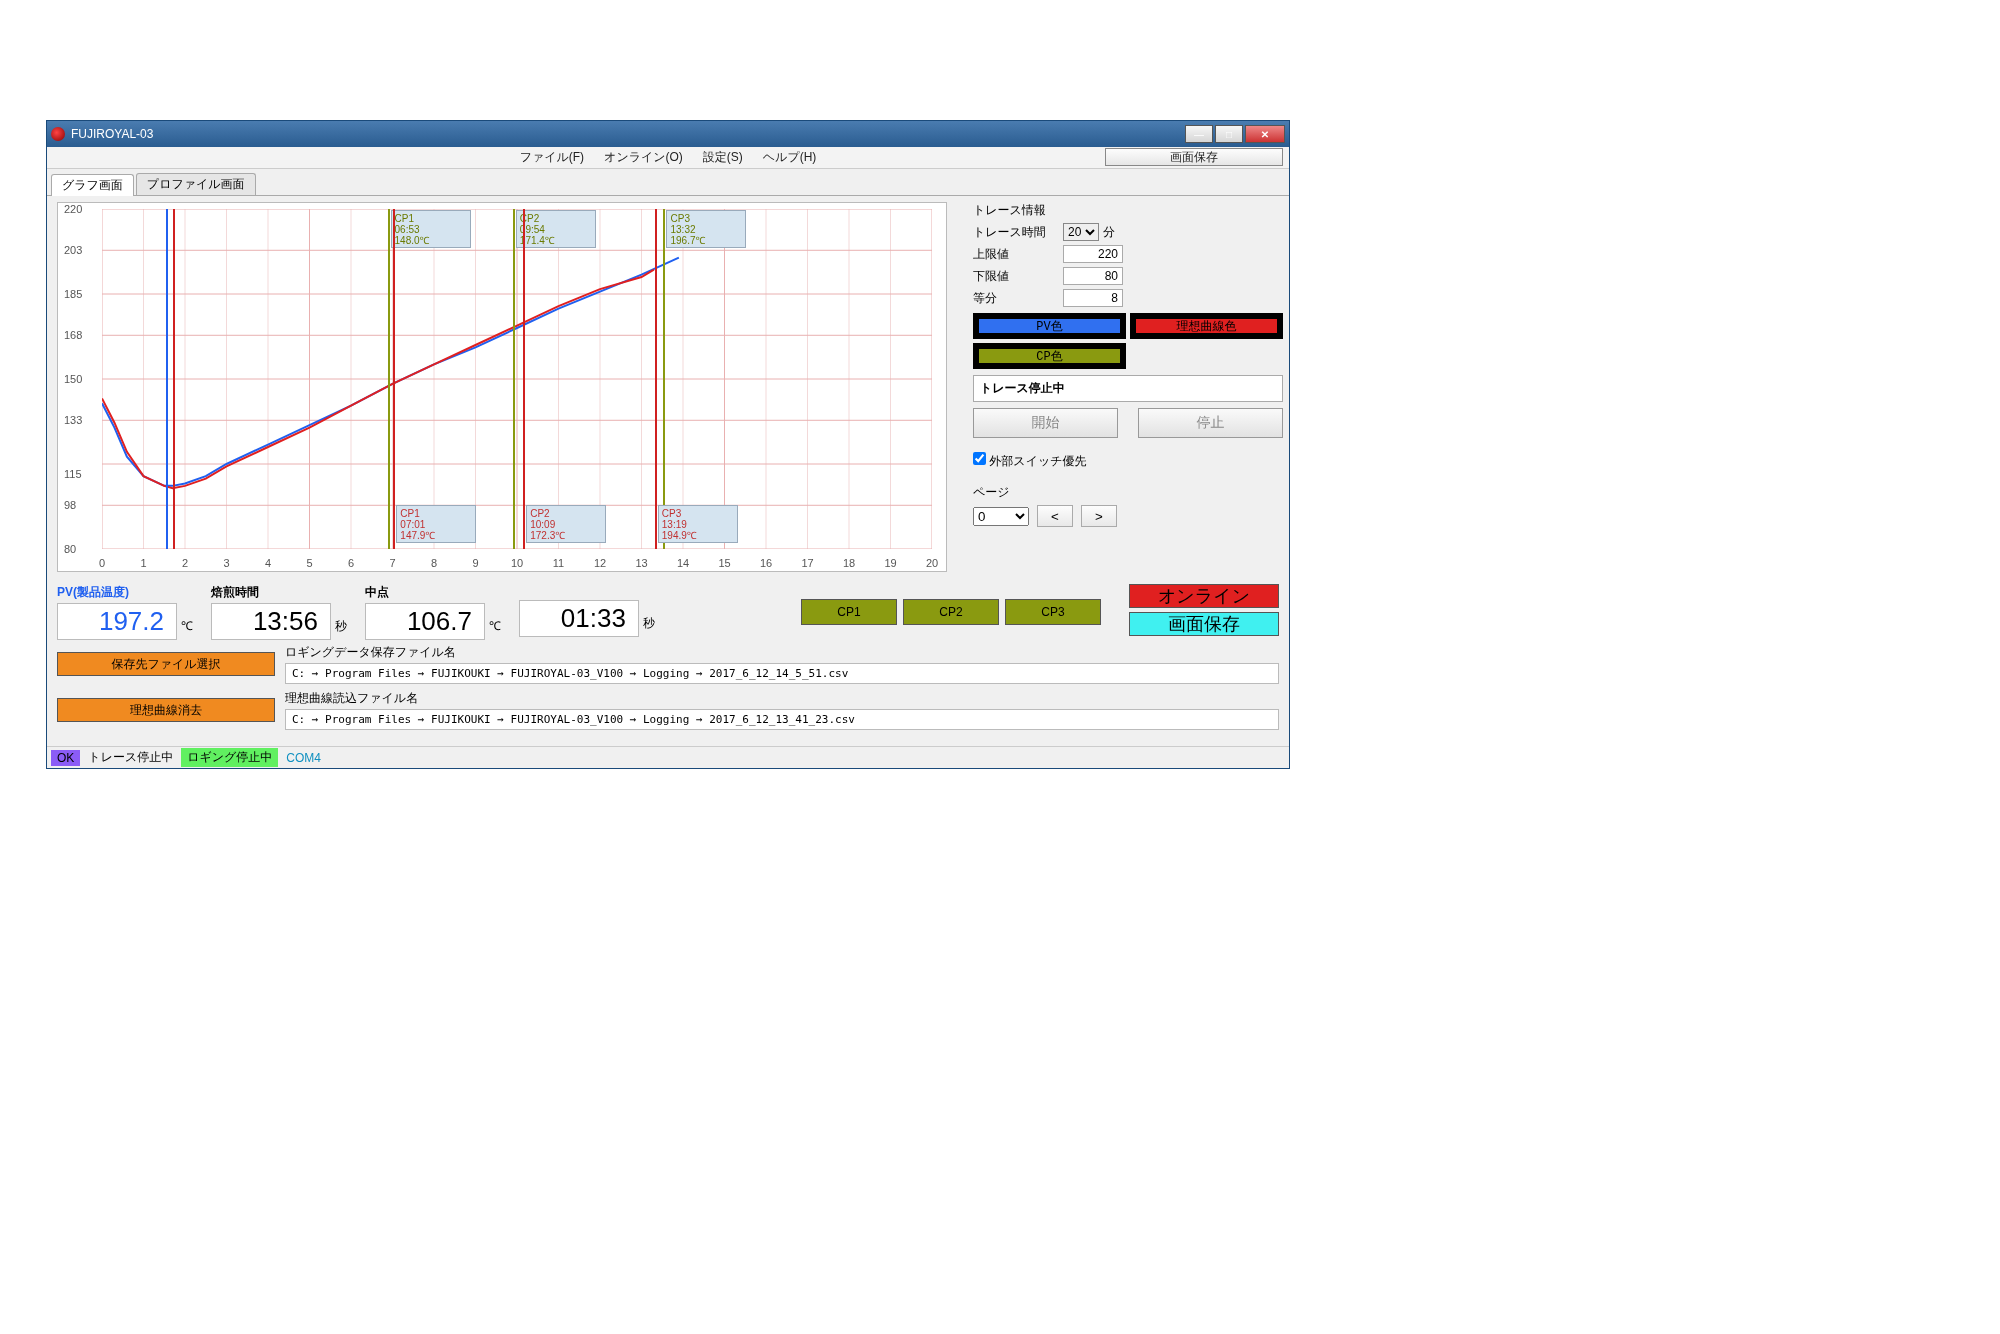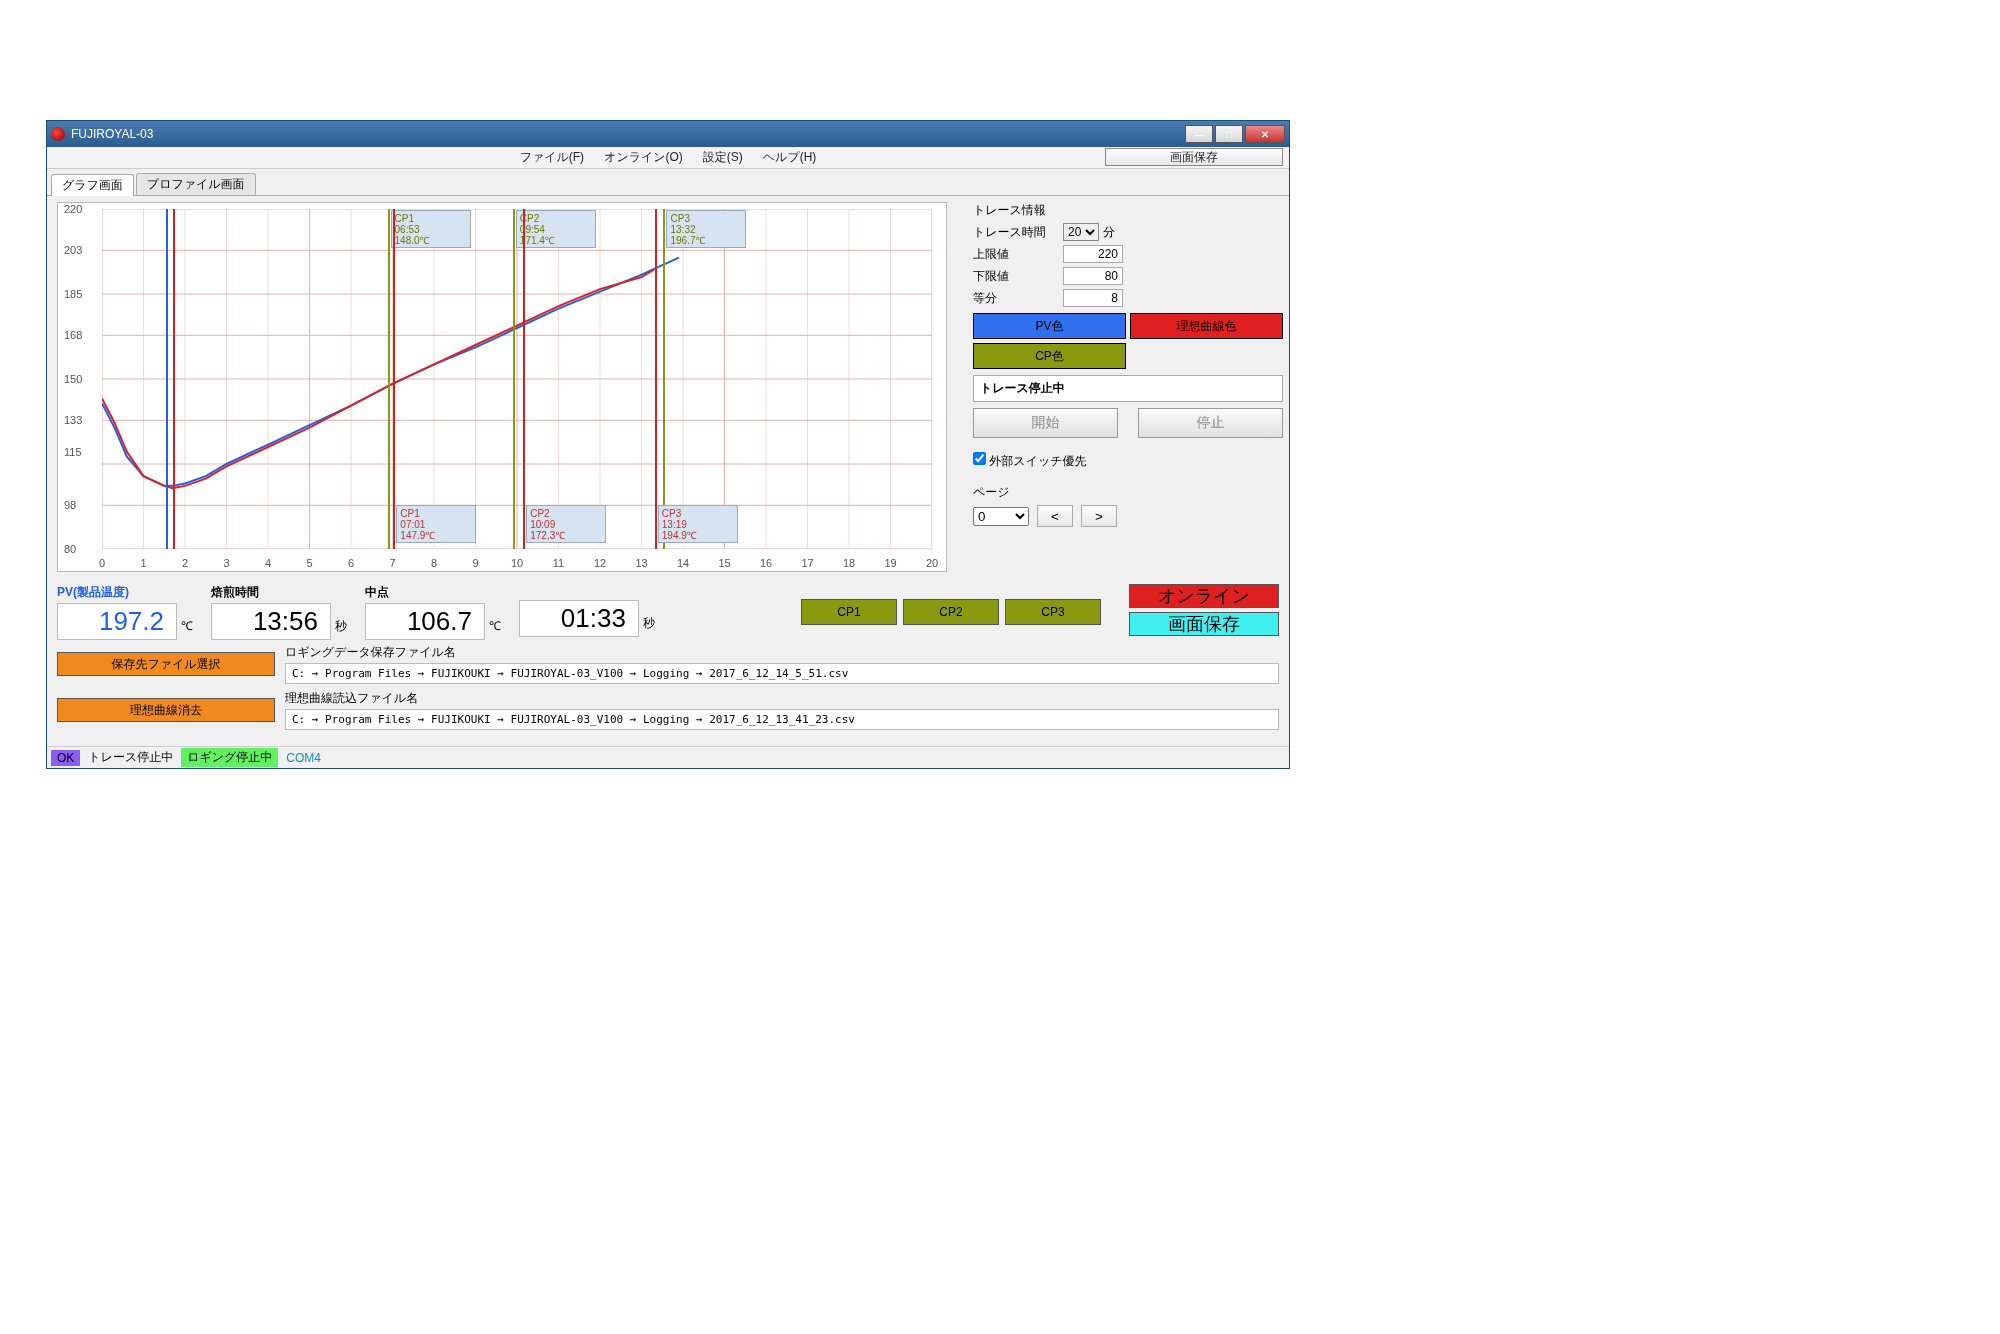--- a/index.html
+++ b/index.html
@@ -35,21 +35,21 @@
   .tick-x { position: absolute; bottom: 2px; font-size: 11px; color: #555; transform: translateX(-50%); }
 
   .side-panel { width: 310px; margin-left: 8px; font-size: 12px; }
   .side-panel .heading { font-size: 12px; margin-bottom: 4px; }
   .side-row { display: flex; align-items: center; margin-bottom: 4px; }
   .side-row .lbl { width: 90px; }
   .side-row .val { width: 60px; text-align: right; border: 1px solid #aaa; background: #fff; padding: 1px 4px; }
   .side-row .unit { margin-left: 4px; }
   .side-row select { border: 1px solid #888; font-size: 12px; }
   .color-btns { display: grid; grid-template-columns: 1fr 1fr; gap: 4px; margin: 6px 0; }
-  .color-btn { height: 26px; border: 1px solid #000000; font-size: 12px; display: flex; align-items: center; justify-content: center; cursor: pointer; }
+  .color-btn { height: 26px; border: 6px solid #000000; font-size: 12px; display: flex; align-items: center; justify-content: center; cursor: pointer; font-family: Liberation Mono, monospace; }
   .c-pv { background: #3070f0; color: #000; }
   .c-ideal { background: #e02020; color: #000; }
   .c-cp { background: #8a9a10; color: #000; grid-column: 1; }
   .status-box { border: 1px solid #aaa; background: #fff; padding: 4px 6px; margin: 6px 0; font-weight: bold; }
   .run-btns { display: flex; gap: 20px; margin-bottom: 8px; }
   .run-btn { flex: 1; height: 30px; border: 1px solid #999; background: linear-gradient(#fafafa,#e2e2e2); font-size: 14px; color: #888; cursor: pointer; }
   .chk { margin: 14px 0; }
   .pager { display: flex; align-items: center; gap: 8px; margin-top: 4px; }
   .pager select { width: 56px; }
   .pager .pgbtn { width: 36px; height: 22px; border: 1px solid #aaa; background: linear-gradient(#fdfdfd,#e8e8e8); cursor: pointer; }
@@ -184,21 +184,21 @@
             <div class="vline red" style="left: 596.78px; top: 6px; height: 340px;"></div>
             <div class="cp-box bot" style="left: 599.78px; top: 302px;">
               <div class="t1">CP3</div>
               <div class="t1">13:19</div>
               <div class="t1">194.9℃</div>
             </div>
           </div>
         <div id="yticks">
             <div class="tick-y" style="top: 346px;">80</div>
             <div class="tick-y" style="top: 302.286px;">98</div>
-            <div class="tick-y" style="top: 249px;">115</div>
+            <div class="tick-y" style="top: 271px;">115</div>
             <div class="tick-y" style="top: 217.286px;">133</div>
             <div class="tick-y" style="top: 176px;">150</div>
             <div class="tick-y" style="top: 132.286px;">168</div>
             <div class="tick-y" style="top: 91px;">185</div>
             <div class="tick-y" style="top: 47.2857px;">203</div>
             <div class="tick-y" style="top: 6px;">220</div>
           </div>
         <div id="xticks">
             <div class="tick-x" style="left: 44px;">0</div>
             <div class="tick-x" style="left: 85.5px;">1</div>

